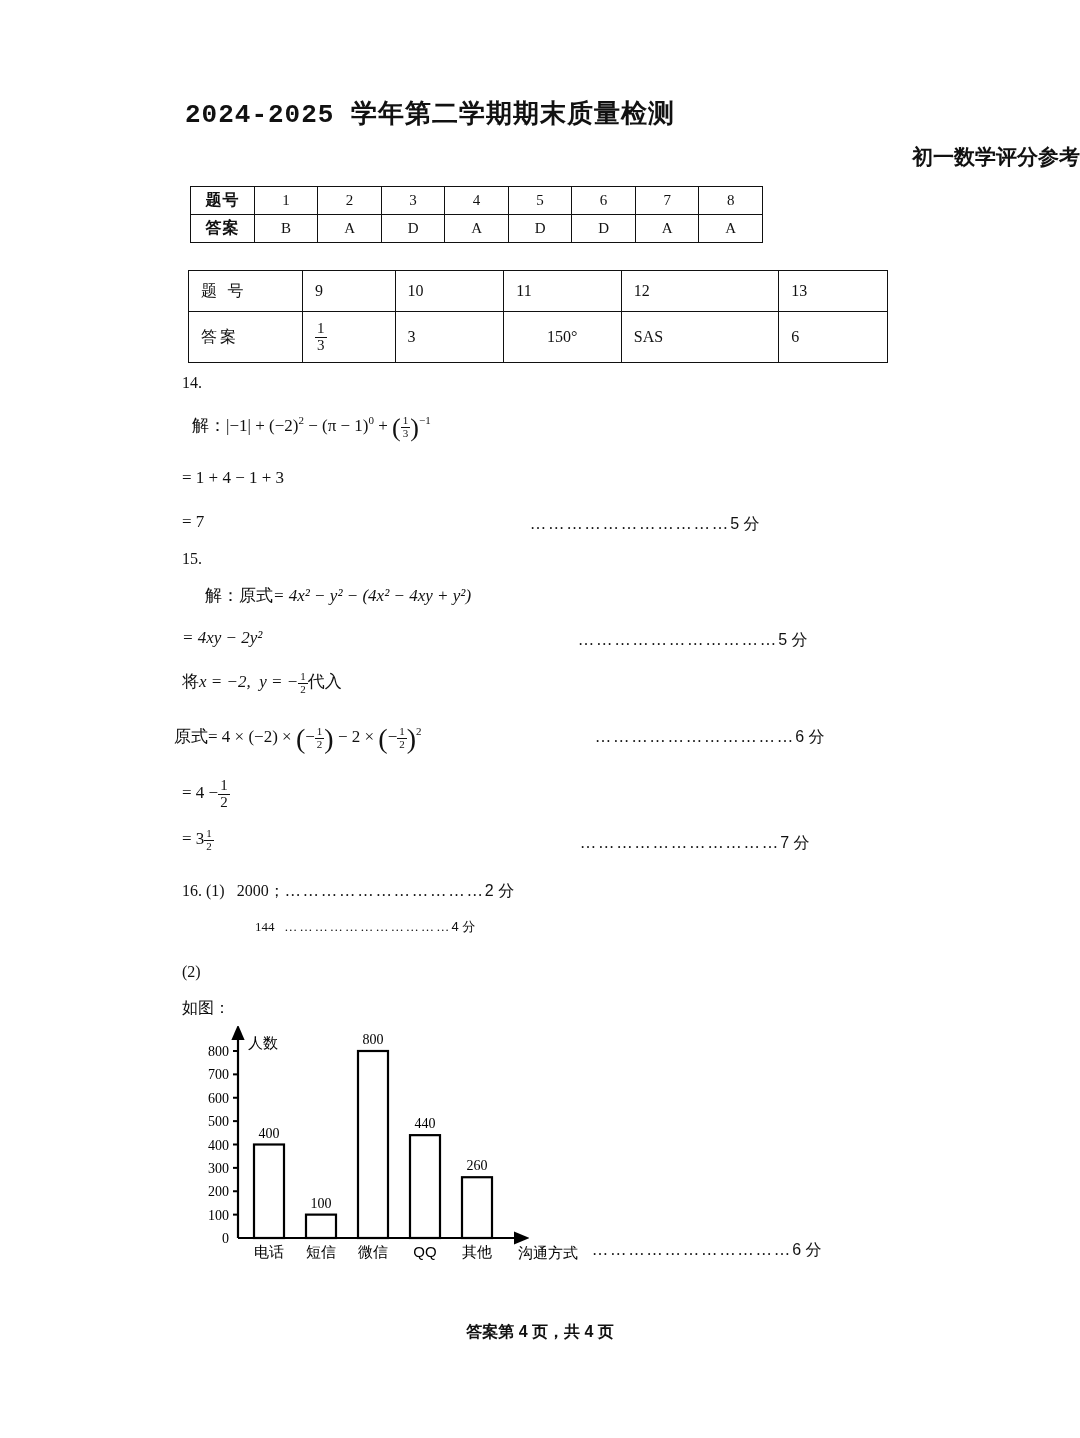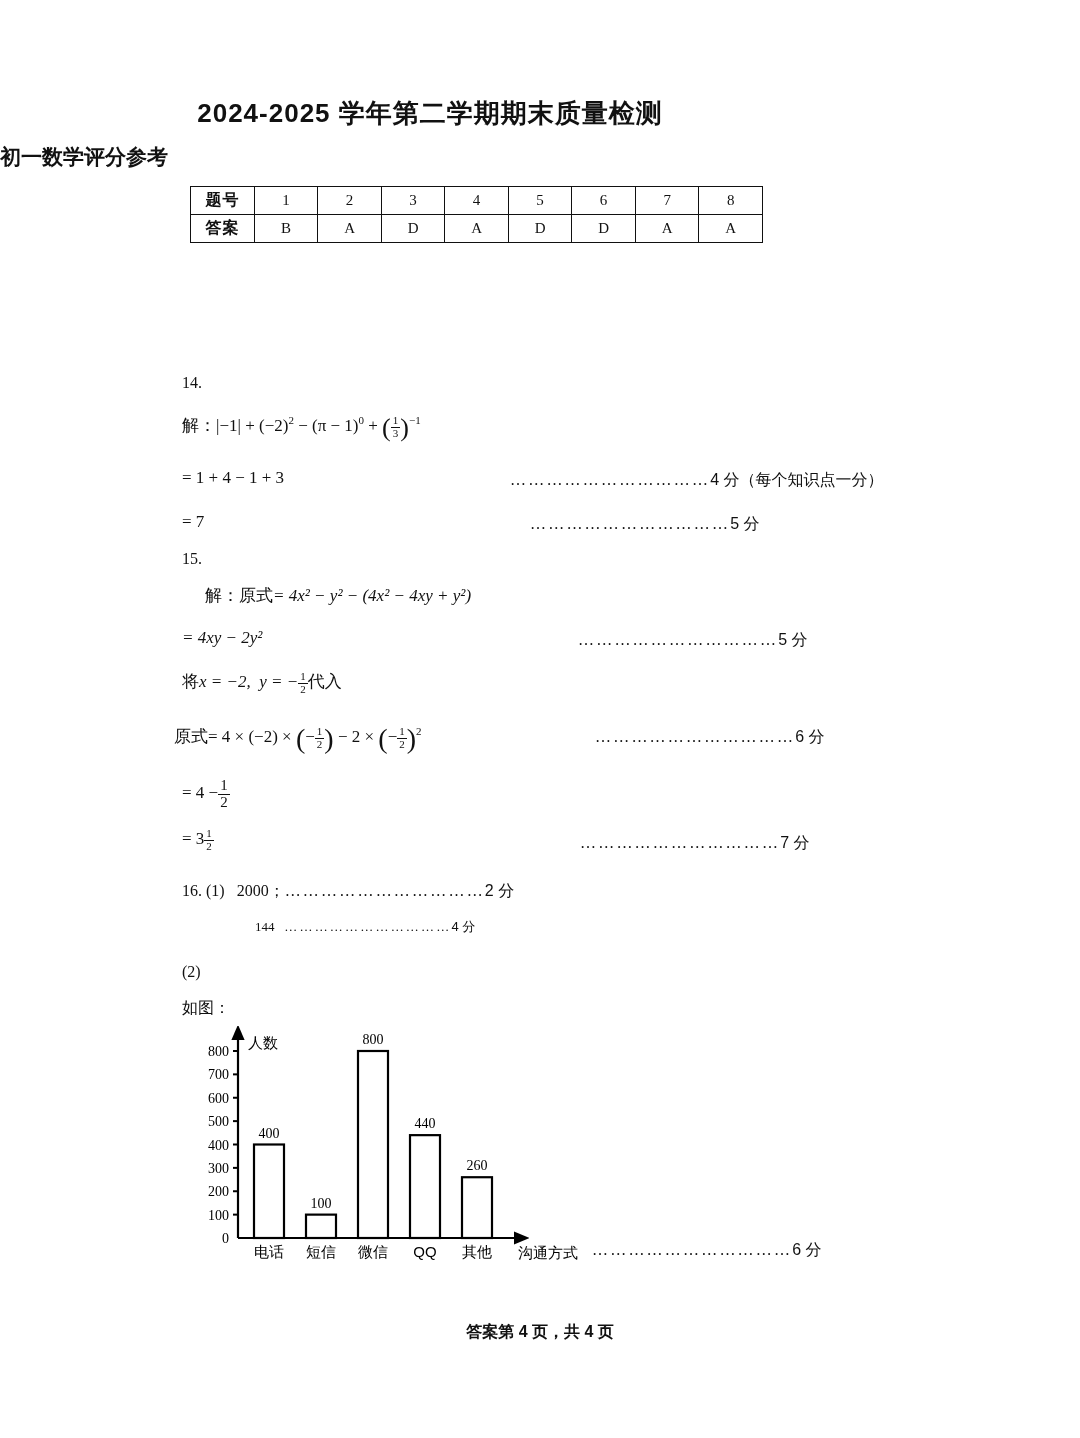--- a/index.html
+++ b/index.html
@@ -24,28 +24,28 @@
   
   .title-main {
     position: absolute;
     top: 96px;
     left: 0;
     width: 860px;
     text-align: center;
     font-size: 26px;
     font-weight: bold;
     letter-spacing: 1px;
-    font-family: Liberation Sans, sans-serif;
+    font-family: Liberation Mono, monospace;
   }
   .title-sub {
     position: absolute;
     top: 143px;
     left: 0;
     width: 1080px;
-    text-align: left;
+    text-align: right;
     font-size: 21px;
     font-weight: bold;
     font-family: "Liberation Sans", "DejaVu Sans", sans-serif;
   }
 
   
   table.ans-table {
     border-collapse: collapse;
     position: absolute;
   }
@@ -184,31 +184,53 @@
       <td class="cell">D</td>
       <td class="cell">A</td>
       <td class="cell">D</td>
       <td class="cell">D</td>
       <td class="cell">A</td>
       <td class="cell">A</td>
     </tr>
   </tbody>
     </table>
 
+  <table class="ans-table" id="table-2">
+    <tbody>
+        <tr class="row-q">
+      <td class="hdr">题 号</td>
+      <td>9</td>
+      <td>10</td>
+      <td>11</td>
+      <td>12</td>
+      <td>13</td>
+    </tr>
+    <tr class="row-a">
+      <td class="hdr">答案</td>
+      <td>
+        <span class="frac">
+          <span class="num">1</span>
+          <span class="den">3</span>
+        </span>
+      </td>
+      <td>3</td>
+      <td class="ctr">150°</td>
+      <td>SAS</td>
+      <td>6</td>
+    </tr>
+  </tbody>
+    </table>
 
   <div class="line" style="left:182px; top:374px; font-size:16px;">14.</div>
 
-  <div class="line" style="left:182px; top:413px;">
+  <div class="line" style="left:192px; top:413px;">
     <span class="cjk">解：</span><span>|−1| + (−2)</span><sup class="exp">2</sup><span> − (π − 1)</span><sup class="exp">0</sup><span> + </span><span style="font-size:26px;vertical-align:-5px;">(</span><span class="frac frac-sm"><span class="num">1</span><span class="den">3</span></span><span style="font-size:26px;vertical-align:-5px;">)</span><sup class="exp">−1</sup>
   </div>
 
   <div class="line" style="left:182px; top:468px;text-align:right;">= 1 + 4 − 1 + 3</div>
-  <div class="score" style="left:510px; top:470px;">
-    <span class="dots">……………………………</span><span class="cjk">4 分（每个知识点一分）</span>
-  </div>
 
   <div class="line" style="left:182px; top:512px;">= 7</div>
   <div class="score" style="left:530px; top:514px;">
     <span class="dots">……………………………</span><span class="cjk">5 分</span>
   </div>
 
   <div class="line" style="left:182px; top:550px; font-size:16px;">15.</div>
 
   <div class="line" style="left:182px; top:584px;margin-left:23px;">
     <span class="cjk">解：原式</span><span class="math">= 4x² − y² − (4x² − 4xy + y²)</span>

